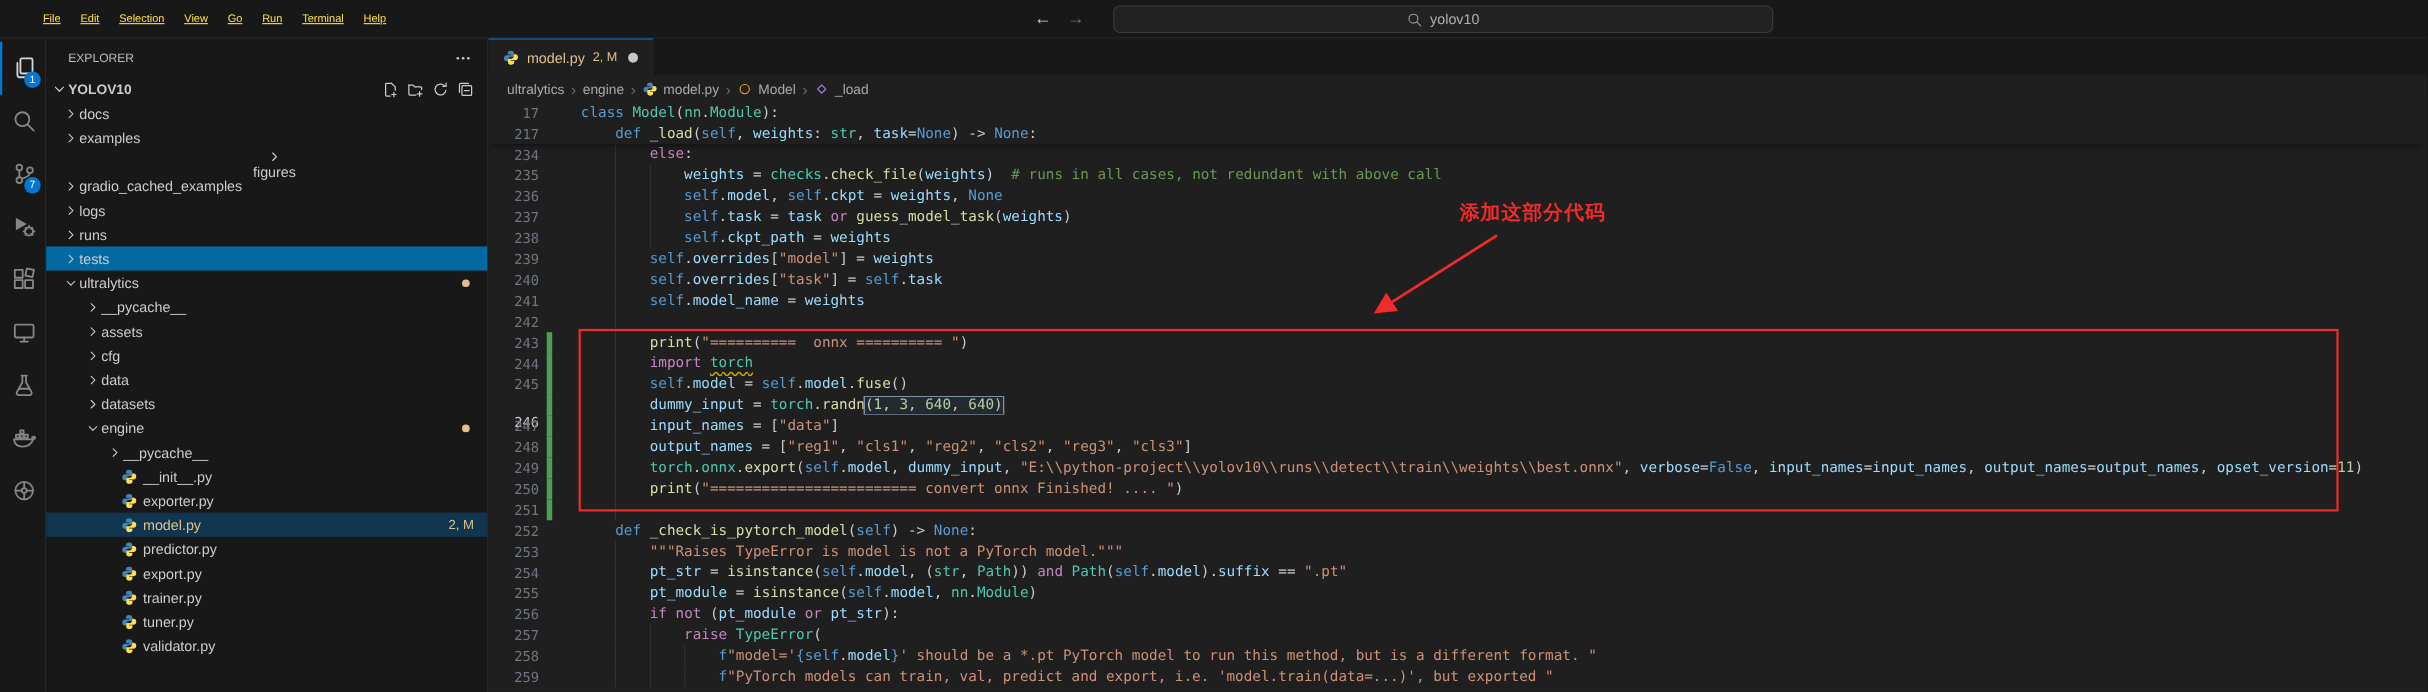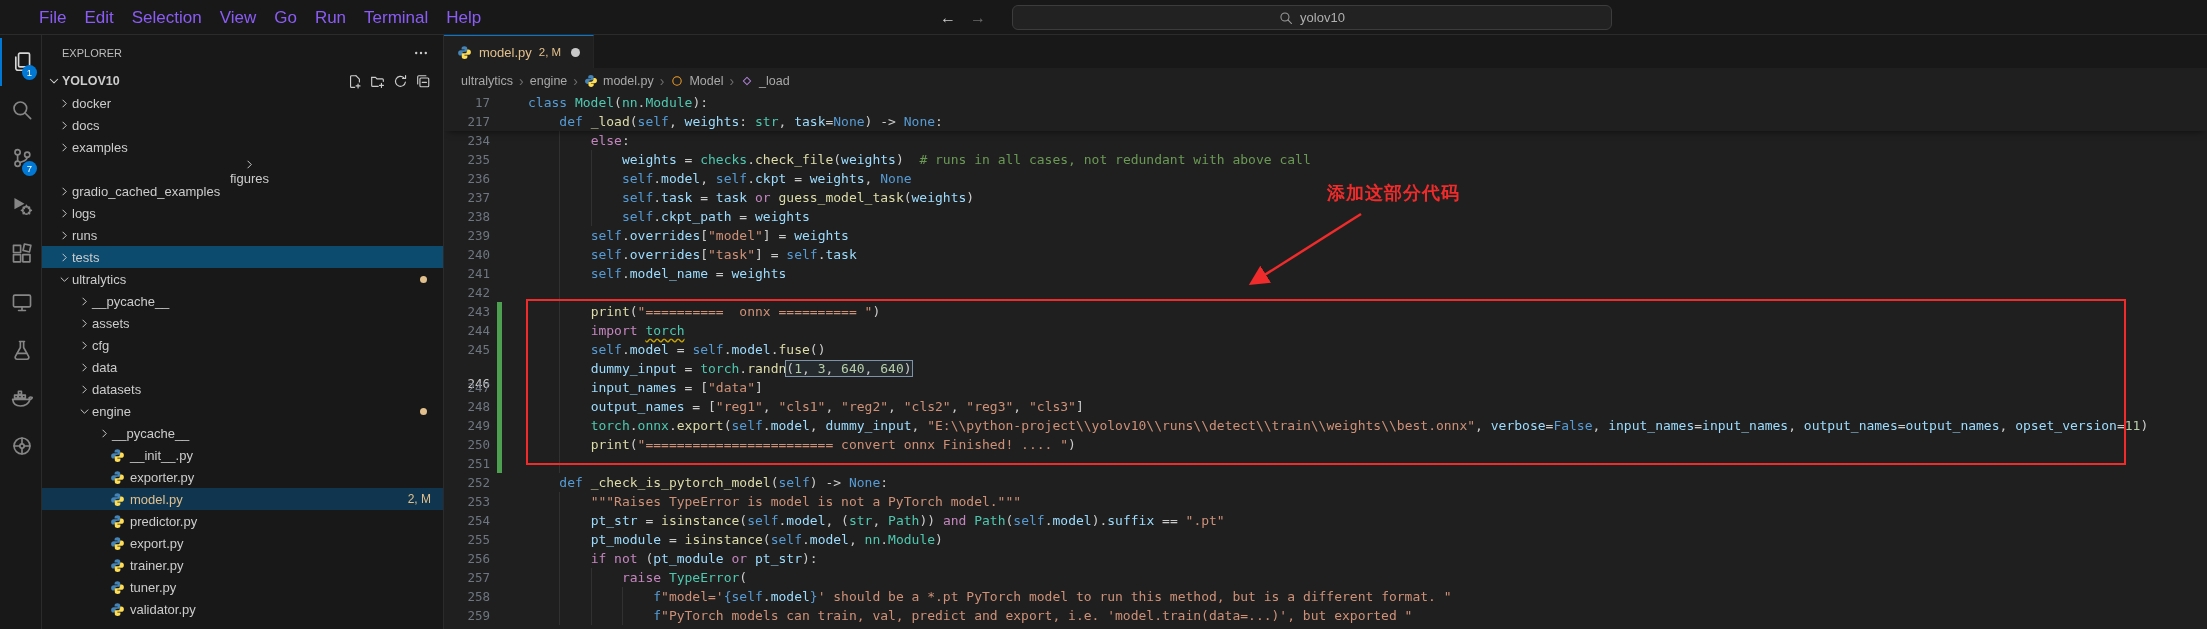--- a/index.html
+++ b/index.html
@@ -2,21 +2,21 @@
 <html><head>
 <meta charset="utf-8">
 <style>
   * { box-sizing: border-box; margin: 0; padding: 0; }
   body { background:#111; font-family:"Liberation Sans", sans-serif; }
   .window { position:relative; width:2207px; height:629px; background:#181818; overflow:hidden; color:#cccccc; }
 
   
   .titlebar { position:relative; height:35px; background:#181818; border-bottom:1px solid #2b2b2b; display:flex; align-items:center; }
   .menubar { display:flex; align-items:center; padding-left:30px; }
-  .menu-item { padding:0 9px; font-size:17px; color:#8b5cf6; height:35px; line-height:35px; cursor:default; }
+  .menu-item { padding:0 9px; font-size:10px; color:#fde047; height:35px; line-height:35px; cursor:default;text-decoration:underline; }
   .nav-arrows { position:absolute; left:940px; top:0; height:35px; display:flex; align-items:center; gap:14px; font-size:16px; }
   .nav-back { color:#cccccc; }
   .nav-fwd { color:#6b6b6b; }
   .command-center { position:absolute; left:1012px; top:5px; width:600px; height:25px; background:#222222; border:1px solid #3c3c3c; border-radius:6px; display:flex; align-items:center; justify-content:center; gap:7px; color:#b0b0b0; font-size:13px; }
   .command-center .mag { display:flex; color:#9a9a9a; }
 
   
   .main { display:flex; height:594px; }
 
   
@@ -26,21 +26,21 @@
   .ab-badge { position:absolute; right:4px; bottom:6px; min-width:15px; height:15px; padding:0 3px; border-radius:9px; background:#0078d4; color:#fff; font-size:9.5px; display:flex; align-items:center; justify-content:center; }
 
   
   .sidebar { width:402px; background:#181818; border-right:1px solid #2b2b2b; flex:none; font-size:13px; }
   .sidebar-title { height:35px; display:flex; align-items:center; justify-content:space-between; padding:0 14px 0 20px; font-size:11px; color:#bcbcbc; }
   .section-header { height:22px; display:flex; align-items:center; font-weight:bold; font-size:12.5px; padding-left:4px; color:#cccccc; }
   .section-header .chev { display:flex; width:16px; justify-content:center; }
   .section-actions { margin-left:auto; display:flex; gap:8px; padding-right:12px; color:#cccccc; }
   .section-actions span { display:flex; }
   .tree-row { height:22px; display:flex; align-items:center; position:relative; color:#cccccc; }
-  .tree-row.hovered { background:#0c4a6e; }
+  .tree-row.hovered { background:#0369a1; }
   .tree-row.selected { background:rgba(9,71,113,.62); }
   .tree-row .chev { display:flex; width:16px; justify-content:center; color:#cccccc; flex:none; }
   .chev svg { transition:none; }
   .chev.open svg { transform:rotate(90deg); }
   .tree-row .ficon { display:flex; width:15px; margin:0 5px 0 0; flex:none; }
   .tree-row .fspacer { width:14px; flex:none; }
   .tree-row .label { white-space:nowrap; }
   .tree-row.modified .label { color:#e2c08d; }
   .row-badge { margin-left:auto; margin-right:12px; color:#e2c08d; font-size:12px; }
   .row-dot { margin-left:auto; margin-right:16px; width:7px; height:7px; border-radius:50%; background:#e2c08d; }
@@ -240,28 +240,20 @@
           <span>
               <svg width="15" height="15" viewBox="0 0 16 16" fill="none" stroke="currentColor" stroke-width="1.2" stroke-linecap="round" stroke-linejoin="round">
                 <rect x="4.2" y="4.2" width="9.4" height="9.4" rx="1"></rect>
                 <path d="M1.8 10.6V3a1.2 1.2 0 0 1 1.2-1.2h7.6"></path>
                 <path d="M6.6 8.9h4.6"></path>
               </svg>
             </span>
         </span>
       </div>
       <div class="tree">
-          <div class="tree-row" style="padding-left: 14px;">
-            <span class="chev">
-              <svg width="13" height="13" viewBox="0 0 16 16" fill="none" stroke="currentColor" stroke-width="1.2" stroke-linecap="round" stroke-linejoin="round">
-                <path d="M6 3.8l4.2 4.2L6 12.2"></path>
-              </svg>
-            </span>
-            <span class="label">docker</span>
-          </div>
           <div class="tree-row" style="padding-left: 14px;">
             <span class="chev">
               <svg width="13" height="13" viewBox="0 0 16 16" fill="none" stroke="currentColor" stroke-width="1.2" stroke-linecap="round" stroke-linejoin="round">
                 <path d="M6 3.8l4.2 4.2L6 12.2"></path>
               </svg>
             </span>
             <span class="label">docs</span>
           </div>
           <div class="tree-row" style="padding-left: 14px;">
             <span class="chev">

